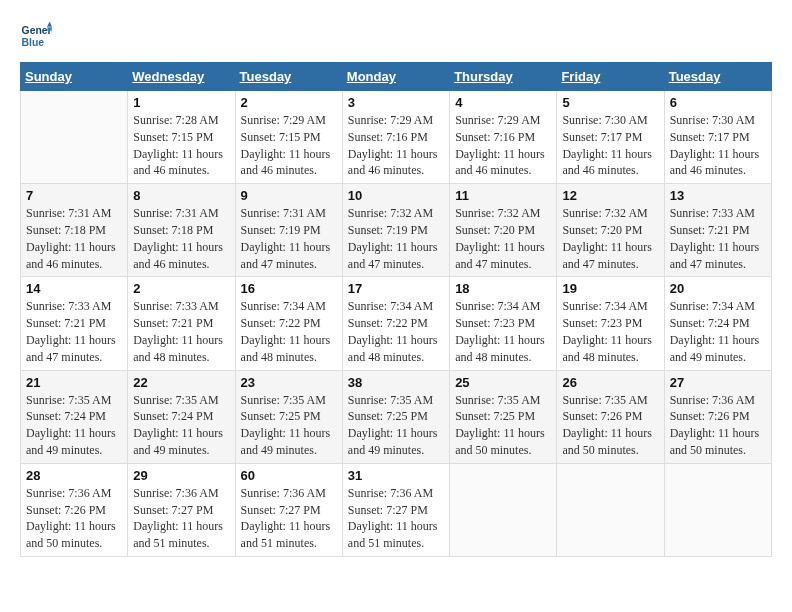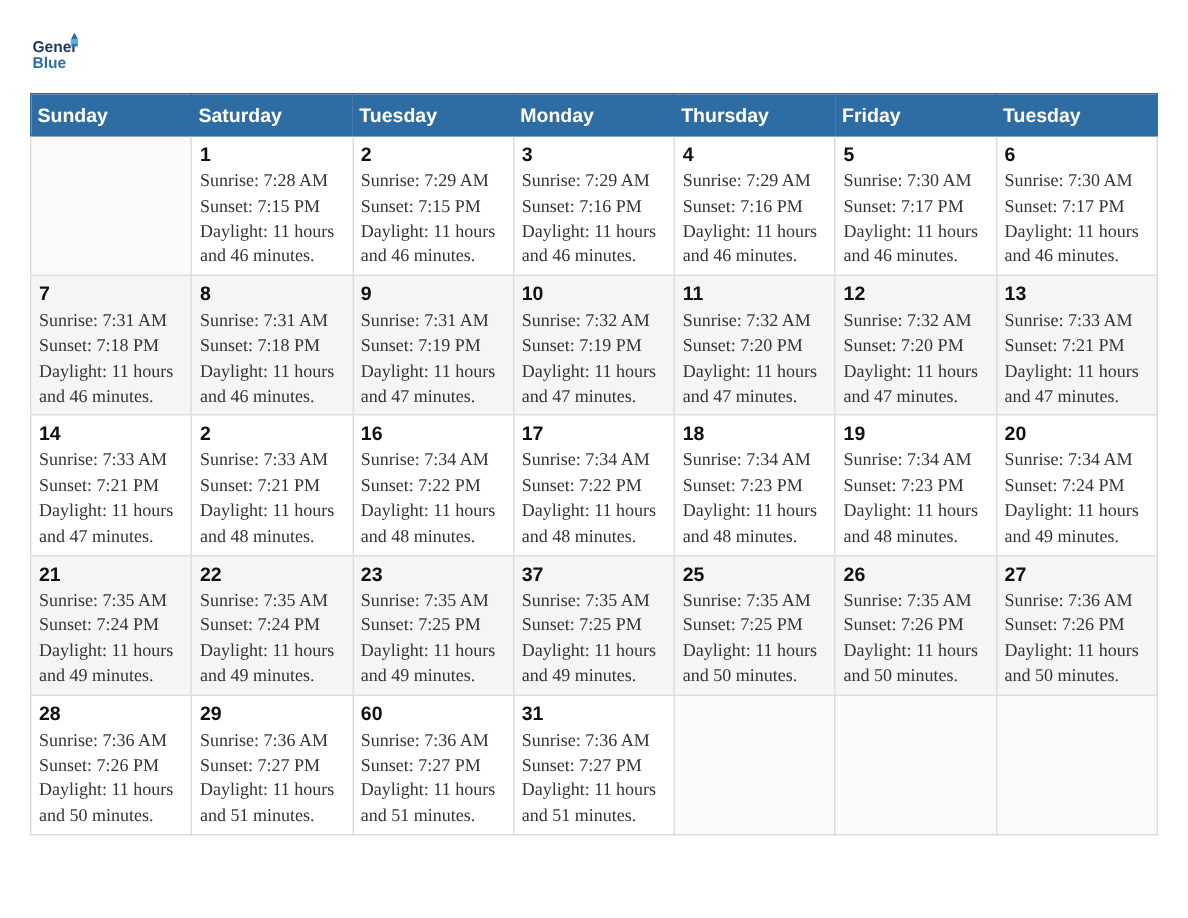--- a/index.html
+++ b/index.html
@@ -45,20 +45,21 @@
     thead tr {
       background-color: #2e6da4;
       color: #fff;
     }
     thead th {
       padding: 6px 4px;
       text-align: left;
       font-size: 13px;
       font-weight: bold;
       border: 1px solid #2e6da4;
+      text-decoration: underline;
     }
     tbody tr {
       background: #fff;
     }
     tbody tr:nth-child(even) {
       background: #f5f5f5;
     }
     tbody td {
       padding: 4px 5px;
       vertical-align: top;
@@ -98,21 +99,21 @@
   <div class="title-area">
     <div class="month-title"></div>
     <div class="location"></div>
   </div>
 </div>
 
 <table>
   <thead>
     <tr>
     <th>Sunday</th>
-        <th>Saturday</th>
+        <th>Wednesday</th>
         <th>Tuesday</th>
         <th>Monday</th>
         <th>Thursday</th>
         <th>Friday</th>
         <th>Tuesday</th>
       </tr>
   </thead>
   <tbody id="calendar-body">
   <tr>
         <td class="empty-cell"></td>
@@ -208,21 +209,21 @@
         </td>
         <td>
           <span class="day-num">22</span>
           <div class="day-info">Sunrise: 7:35 AM<br>Sunset: 7:24 PM<br>Daylight: 11 hours<br>and 49 minutes.</div>
         </td>
         <td>
           <span class="day-num">23</span>
           <div class="day-info">Sunrise: 7:35 AM<br>Sunset: 7:25 PM<br>Daylight: 11 hours<br>and 49 minutes.</div>
         </td>
         <td>
-          <span class="day-num">37</span>
+          <span class="day-num">38</span>
           <div class="day-info">Sunrise: 7:35 AM<br>Sunset: 7:25 PM<br>Daylight: 11 hours<br>and 49 minutes.</div>
         </td>
         <td>
           <span class="day-num">25</span>
           <div class="day-info">Sunrise: 7:35 AM<br>Sunset: 7:25 PM<br>Daylight: 11 hours<br>and 50 minutes.</div>
         </td>
         <td>
           <span class="day-num">26</span>
           <div class="day-info">Sunrise: 7:35 AM<br>Sunset: 7:26 PM<br>Daylight: 11 hours<br>and 50 minutes.</div>
         </td>

